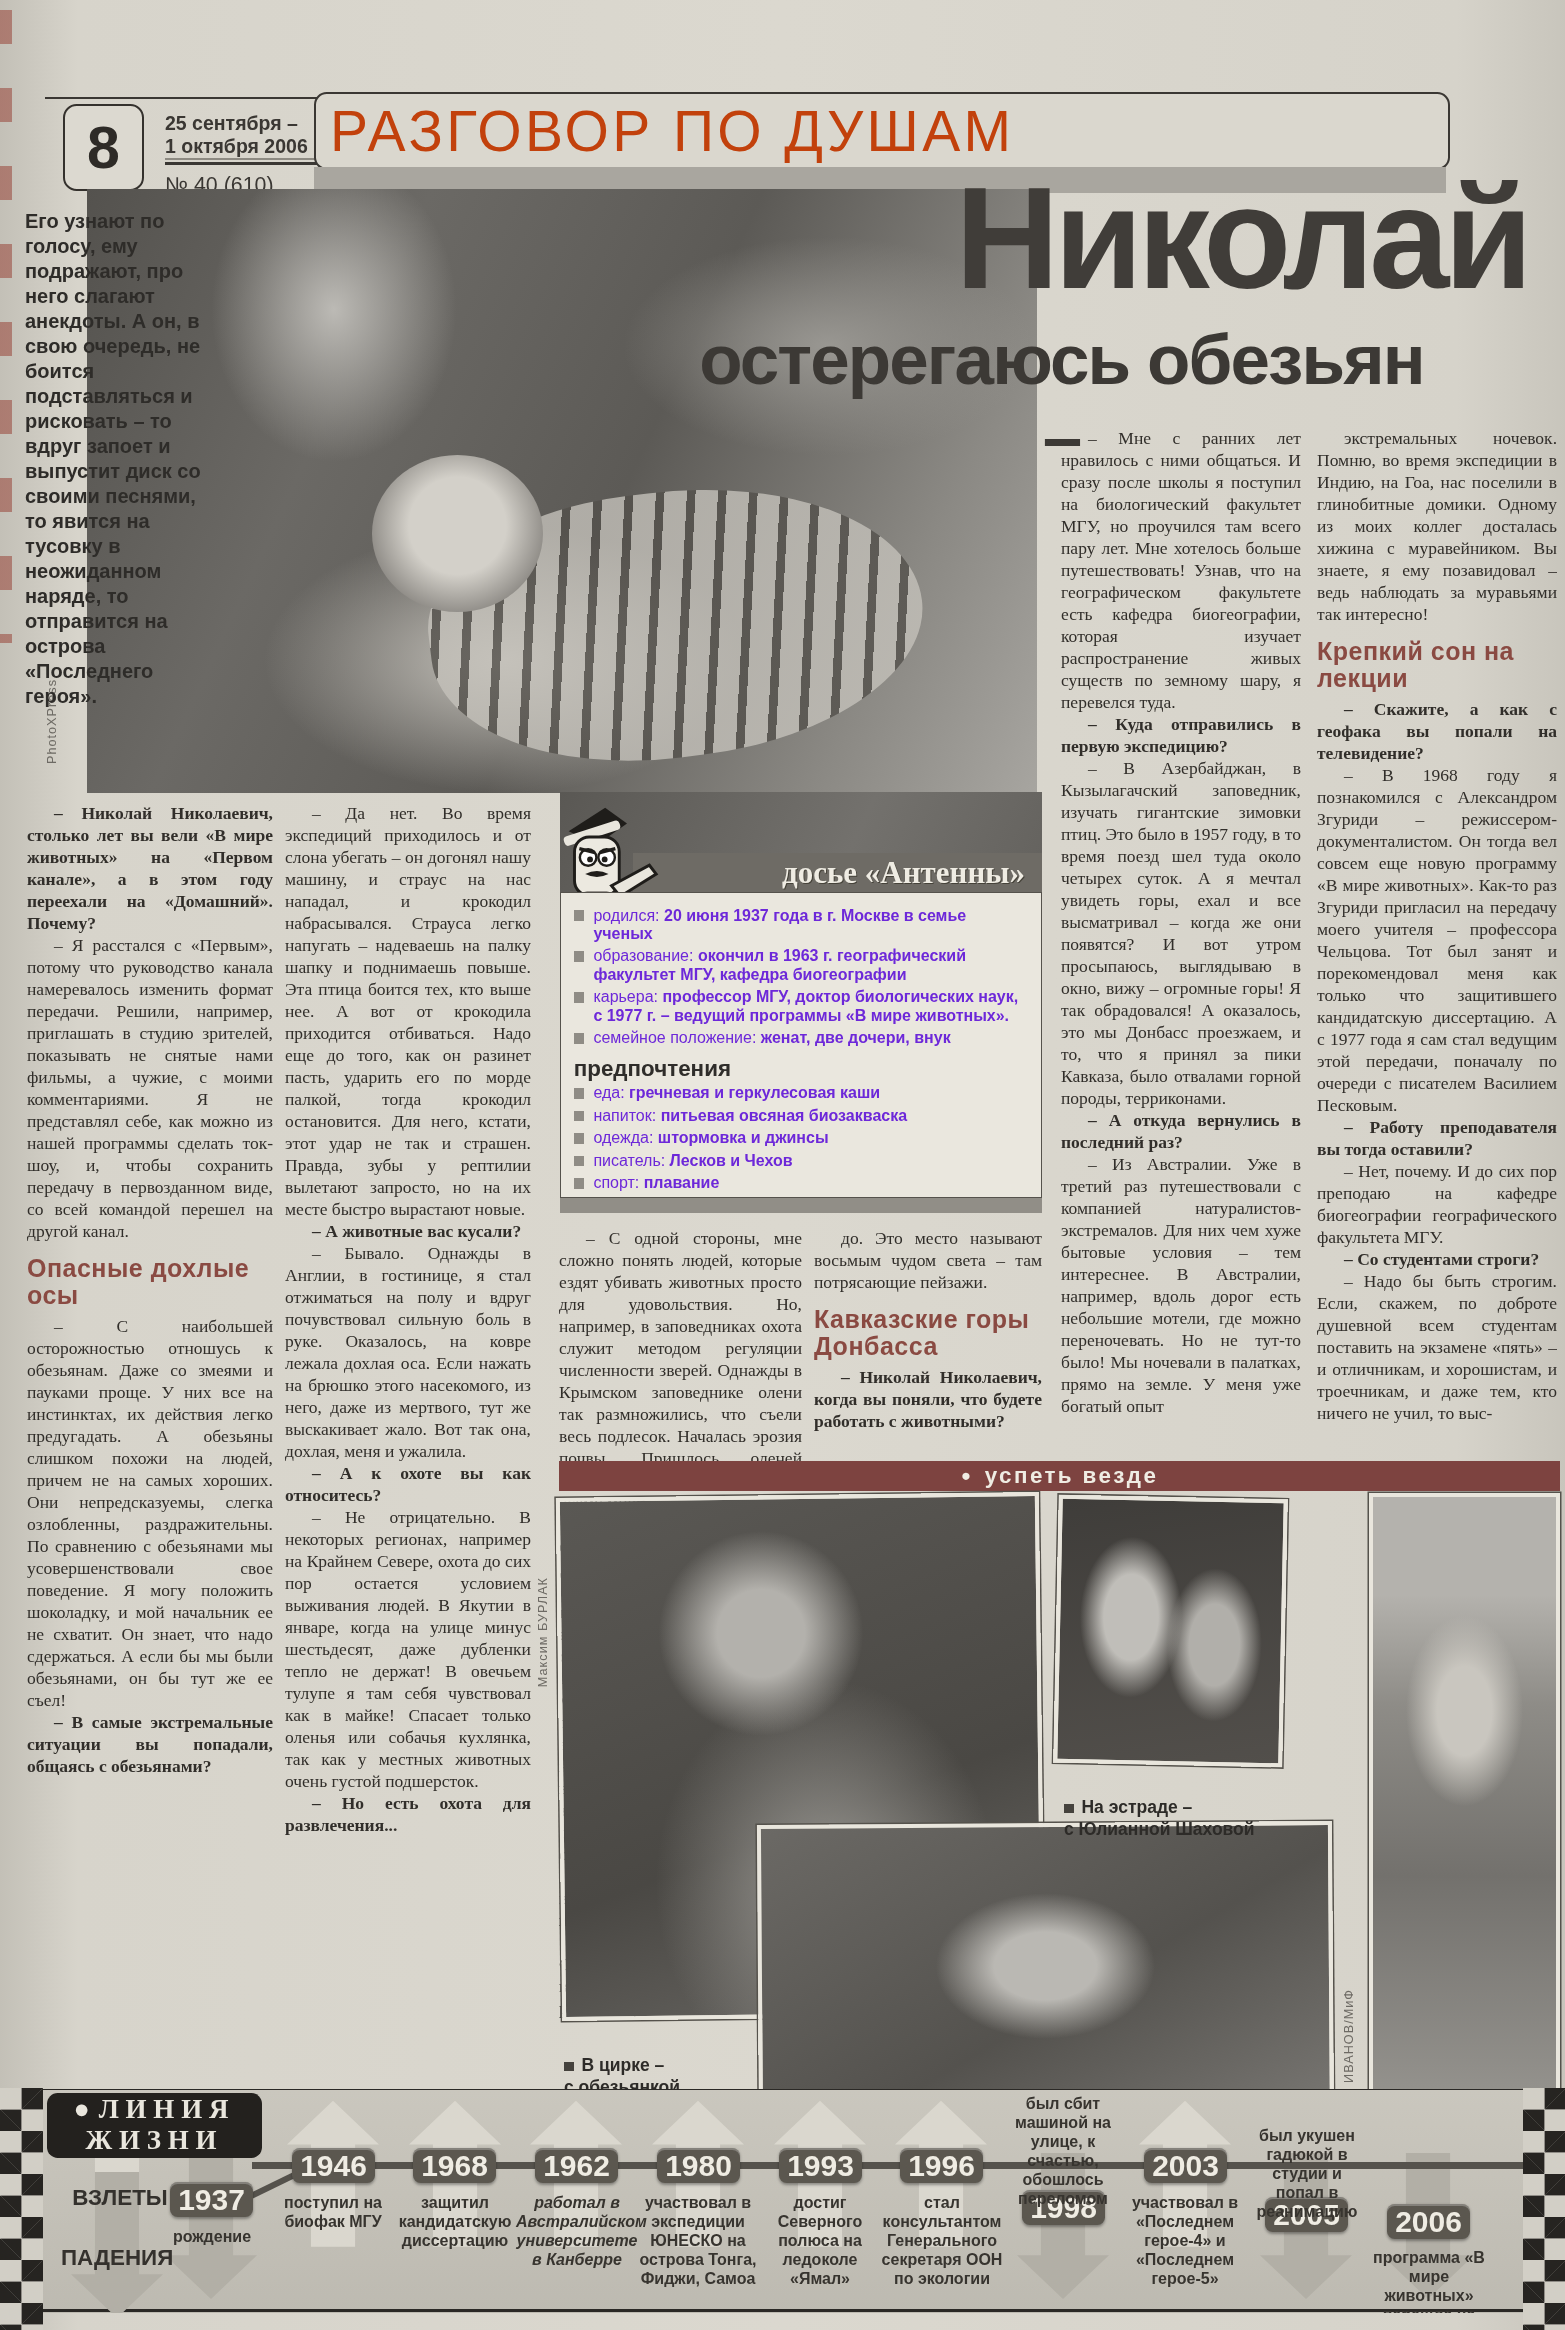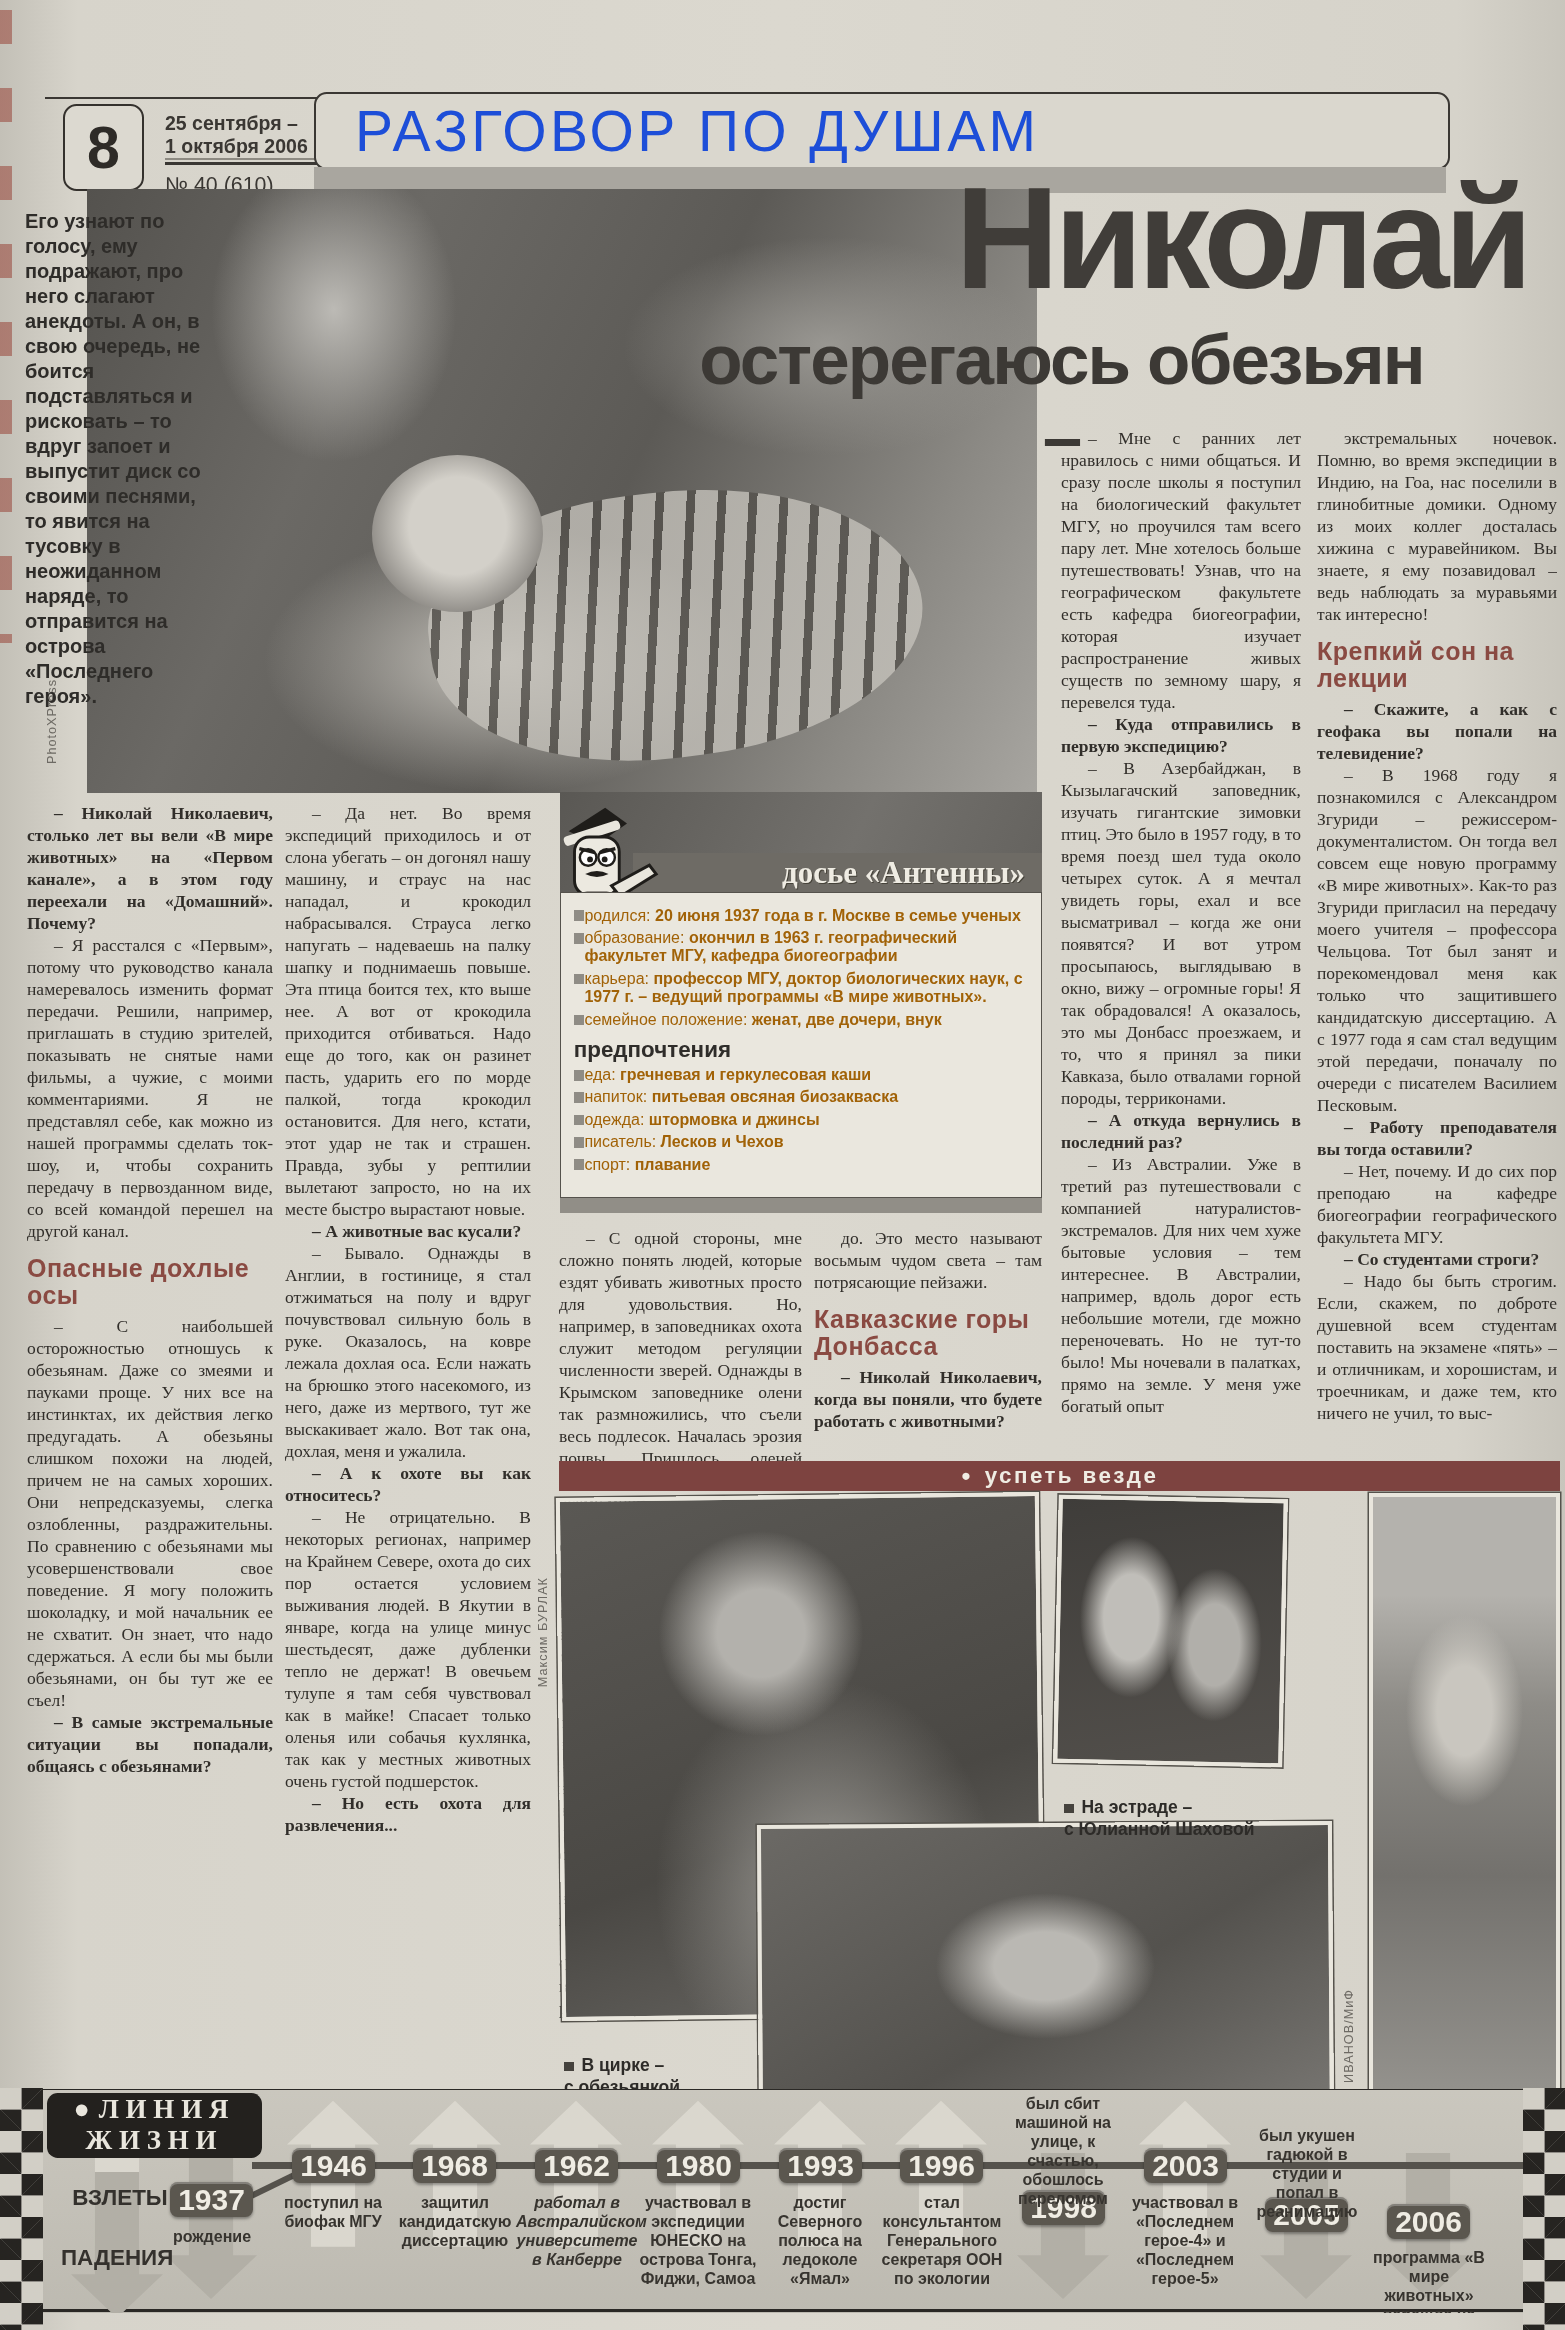--- a/index.html
+++ b/index.html
@@ -11,21 +11,21 @@
   .rule-top{left:45px;top:97px;width:273px;height:1.9px;background:#3a3733;}
   .badge8{left:63px;top:104px;width:77px;height:83px;border:2.9px solid #34312d;border-radius:13.6px;
           background:#dcd9d0;display:flex;align-items:center;justify-content:center;
           font:700 59px "Liberation Sans",sans-serif;color:#2e2b27;}
   .dates{left:165px;top:112px;width:263px;font:700 19.5px/23px "Liberation Sans",sans-serif;color:#3a3733;}
   .dbl1{left:165px;top:158px;width:166px;height:1.9px;background:#8d8a82;}
   .dbl2{left:165px;top:162px;width:166px;height:3.4px;background:#3a3733;}
   .issue{left:165px;top:173px;width:195px;font:400 21.4px "Liberation Sans",sans-serif;color:#3a3733;}
   .section-box{left:314px;top:92px;width:1132px;height:74px;border:2.4px solid #3a3733;border-radius:12.7px;
                background:#dad7ce;display:flex;align-items:center;}
-  .section-title{padding-left:39px;font:400 57px "Liberation Sans",sans-serif;letter-spacing:3.4px;color:#1d4ed8;}
+  .section-title{padding-left:14px;font:400 57px "Liberation Sans",sans-serif;letter-spacing:3.4px;color:#c2410c;}
   .gray-band{left:314px;top:167px;width:1132px;height:26px;background:#a9a69f;}
   .logo{left:1455px;top:94px;width:98px;height:166px;border:2.4px solid #3a3733;border-radius:10.7px;
         background:#dcd9d0;text-align:center;box-sizing:border-box;padding-top:6.8px;
         font-family:"Liberation Sans",sans-serif;}
   .logo .tag{font:700 13px/15.6px "Liberation Sans",sans-serif;color:#3a3733;}
   .logo .lrule{margin:4.9px 5.8px;height:2.4px;background:#3a3733;}
   .logo .l1{font:900 22px "Liberation Sans",sans-serif;color:#2e2b27;letter-spacing:0.5px;}
   .logo .l2{font:900 21px "Liberation Sans",sans-serif;color:#2e2b27;margin-top:3.9px;}
   .scan-edge{left:0;top:9.7px;width:11.7px;height:633px;
      background:repeating-linear-gradient(180deg,rgba(148,56,44,.5) 0 34px,rgba(148,56,44,0) 34px 78px);}
@@ -51,21 +51,21 @@
      font:700 71px/77px "Liberation Sans",sans-serif;letter-spacing:-1.9px;color:#3c3935;}
   
   .intro{left:25px;top:209px;width:182px;font:700 20px/25px "Liberation Sans",sans-serif;color:#2e2c29;}
   
   .doss-band{left:633px;top:853px;width:409px;height:39px;background:#6e6b65;
      display:flex;align-items:center;justify-content:flex-end;padding-right:17px;box-sizing:border-box;}
   .doss-title{font:700 31px "Liberation Serif",serif;color:#efece3;text-shadow:1px 1px 0 #454239;}
   .doss-body{left:560px;top:892px;width:482px;height:306px;background:#eae7de;border:1.5px solid #55524c;
      box-sizing:border-box;padding:9.7px 12.7px;overflow:hidden;font-family:"Liberation Sans",sans-serif;}
   .doss-foot{left:560px;top:1198px;width:482px;height:14.6px;background:#918e87;}
-  .fact{display:flex;gap:0;margin:3.9px 0;font:400 16px/18.5px "Liberation Sans",sans-serif;color:#a16207;}
+  .fact{display:flex;gap:9px;margin:3.9px 0;font:400 16px/18.5px "Liberation Sans",sans-serif;color:#6d28d9;}
   .fbul{flex:0 0 10.7px;width:10.7px;height:10.7px;background:#8f8c85;margin-top:3.9px;}
   .fact b{font-weight:700;}
   .prefs-title{font:700 22.4px/25px "Liberation Sans",sans-serif;color:#2f2d2a;margin:7.8px 0 1.9px;}
   .mascot{left:554px;top:803px;}
   
   .col{position:absolute;overflow:hidden;text-align:justify;font:400 17.5px/22px "Liberation Serif",serif;color:#312e2a;}
   .col p{margin:0;text-indent:27px;}
   .col p.q{font-weight:700;}
   .col h3.subhead{margin:12.7px 0 6.8px;text-indent:0;
      font:700 25px/27px "Liberation Sans",sans-serif;color:#8a4a42;text-align:left;letter-spacing:0.5px;}

